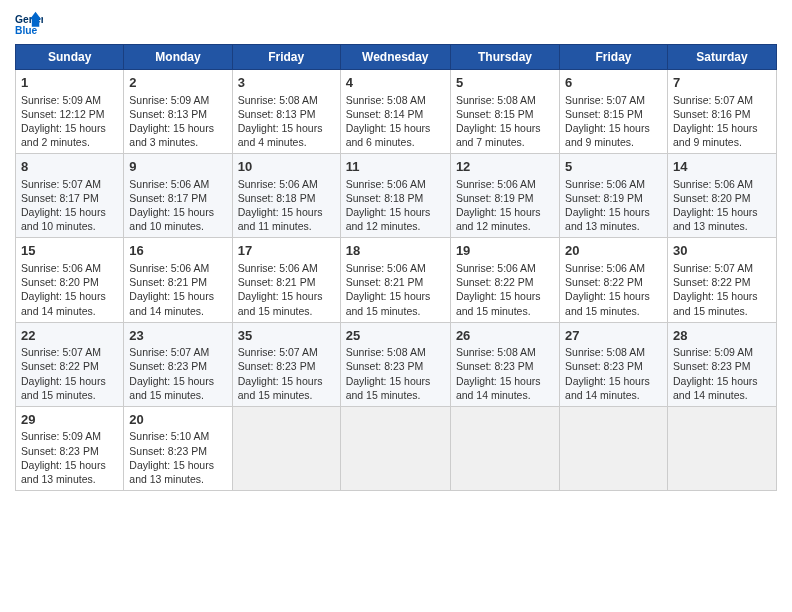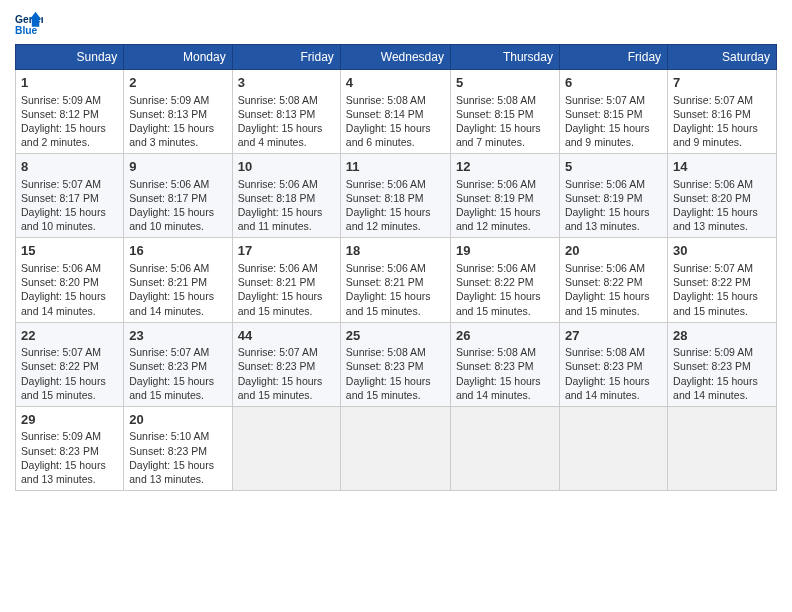--- a/index.html
+++ b/index.html
@@ -42,24 +42,24 @@
       color: #555;
     }
     table {
       width: 100%;
       border-collapse: collapse;
       font-size: 10.5px;
     }
     thead tr th {
       background-color: #2255a4;
       color: #fff;
-      text-align: right;
+      text-align: center;
       padding: 5px 6px;
       font-size: 12px;
-      font-weight: normal;
+      font-weight: bold;
       border: 1px solid #1a3f80;
     }
     tbody tr td {
       vertical-align: top;
       padding: 4px 5px;
       border: 1px solid #ccc;
       width: 113px;
       min-height: 70px;
       background: #fff;
       color: #333;
@@ -103,21 +103,21 @@
         <th>Monday</th>
         <th>Friday</th>
         <th>Wednesday</th>
         <th>Thursday</th>
         <th>Friday</th>
         <th>Saturday</th>
       </tr>
     </thead>
     <tbody id="calendar-body">
     <tr>
-          <td><span class="day-num">1</span><span>Sunrise: 5:09 AM</span><br><span>Sunset: 8:12 PM</span><br><span>Daylight: 15 hours</span><br><span>and 2 minutes.</span></td>
+          <td><span class="day-num">1</span><span>Sunrise: 5:09 AM</span><br><span>Sunset: 12:12 PM</span><br><span>Daylight: 15 hours</span><br><span>and 2 minutes.</span></td>
           <td><span class="day-num">2</span><span>Sunrise: 5:09 AM</span><br><span>Sunset: 8:13 PM</span><br><span>Daylight: 15 hours</span><br><span>and 3 minutes.</span></td>
           <td><span class="day-num">3</span><span>Sunrise: 5:08 AM</span><br><span>Sunset: 8:13 PM</span><br><span>Daylight: 15 hours</span><br><span>and 4 minutes.</span></td>
           <td><span class="day-num">4</span><span>Sunrise: 5:08 AM</span><br><span>Sunset: 8:14 PM</span><br><span>Daylight: 15 hours</span><br><span>and 6 minutes.</span></td>
           <td><span class="day-num">5</span><span>Sunrise: 5:08 AM</span><br><span>Sunset: 8:15 PM</span><br><span>Daylight: 15 hours</span><br><span>and 7 minutes.</span></td>
           <td><span class="day-num">6</span><span>Sunrise: 5:07 AM</span><br><span>Sunset: 8:15 PM</span><br><span>Daylight: 15 hours</span><br><span>and 9 minutes.</span></td>
           <td><span class="day-num">7</span><span>Sunrise: 5:07 AM</span><br><span>Sunset: 8:16 PM</span><br><span>Daylight: 15 hours</span><br><span>and 9 minutes.</span></td>
         </tr>
         <tr>
           <td><span class="day-num">8</span><span>Sunrise: 5:07 AM</span><br><span>Sunset: 8:17 PM</span><br><span>Daylight: 15 hours</span><br><span>and 10 minutes.</span></td>
           <td><span class="day-num">9</span><span>Sunrise: 5:06 AM</span><br><span>Sunset: 8:17 PM</span><br><span>Daylight: 15 hours</span><br><span>and 10 minutes.</span></td>
@@ -132,21 +132,21 @@
           <td><span class="day-num">16</span><span>Sunrise: 5:06 AM</span><br><span>Sunset: 8:21 PM</span><br><span>Daylight: 15 hours</span><br><span>and 14 minutes.</span></td>
           <td><span class="day-num">17</span><span>Sunrise: 5:06 AM</span><br><span>Sunset: 8:21 PM</span><br><span>Daylight: 15 hours</span><br><span>and 15 minutes.</span></td>
           <td><span class="day-num">18</span><span>Sunrise: 5:06 AM</span><br><span>Sunset: 8:21 PM</span><br><span>Daylight: 15 hours</span><br><span>and 15 minutes.</span></td>
           <td><span class="day-num">19</span><span>Sunrise: 5:06 AM</span><br><span>Sunset: 8:22 PM</span><br><span>Daylight: 15 hours</span><br><span>and 15 minutes.</span></td>
           <td><span class="day-num">20</span><span>Sunrise: 5:06 AM</span><br><span>Sunset: 8:22 PM</span><br><span>Daylight: 15 hours</span><br><span>and 15 minutes.</span></td>
           <td><span class="day-num">30</span><span>Sunrise: 5:07 AM</span><br><span>Sunset: 8:22 PM</span><br><span>Daylight: 15 hours</span><br><span>and 15 minutes.</span></td>
         </tr>
         <tr>
           <td><span class="day-num">22</span><span>Sunrise: 5:07 AM</span><br><span>Sunset: 8:22 PM</span><br><span>Daylight: 15 hours</span><br><span>and 15 minutes.</span></td>
           <td><span class="day-num">23</span><span>Sunrise: 5:07 AM</span><br><span>Sunset: 8:23 PM</span><br><span>Daylight: 15 hours</span><br><span>and 15 minutes.</span></td>
-          <td><span class="day-num">44</span><span>Sunrise: 5:07 AM</span><br><span>Sunset: 8:23 PM</span><br><span>Daylight: 15 hours</span><br><span>and 15 minutes.</span></td>
+          <td><span class="day-num">35</span><span>Sunrise: 5:07 AM</span><br><span>Sunset: 8:23 PM</span><br><span>Daylight: 15 hours</span><br><span>and 15 minutes.</span></td>
           <td><span class="day-num">25</span><span>Sunrise: 5:08 AM</span><br><span>Sunset: 8:23 PM</span><br><span>Daylight: 15 hours</span><br><span>and 15 minutes.</span></td>
           <td><span class="day-num">26</span><span>Sunrise: 5:08 AM</span><br><span>Sunset: 8:23 PM</span><br><span>Daylight: 15 hours</span><br><span>and 14 minutes.</span></td>
           <td><span class="day-num">27</span><span>Sunrise: 5:08 AM</span><br><span>Sunset: 8:23 PM</span><br><span>Daylight: 15 hours</span><br><span>and 14 minutes.</span></td>
           <td><span class="day-num">28</span><span>Sunrise: 5:09 AM</span><br><span>Sunset: 8:23 PM</span><br><span>Daylight: 15 hours</span><br><span>and 14 minutes.</span></td>
         </tr>
         <tr>
           <td><span class="day-num">29</span><span>Sunrise: 5:09 AM</span><br><span>Sunset: 8:23 PM</span><br><span>Daylight: 15 hours</span><br><span>and 13 minutes.</span></td>
           <td><span class="day-num">20</span><span>Sunrise: 5:10 AM</span><br><span>Sunset: 8:23 PM</span><br><span>Daylight: 15 hours</span><br><span>and 13 minutes.</span></td>
           <td class="empty-cell"></td>
           <td class="empty-cell"></td>

